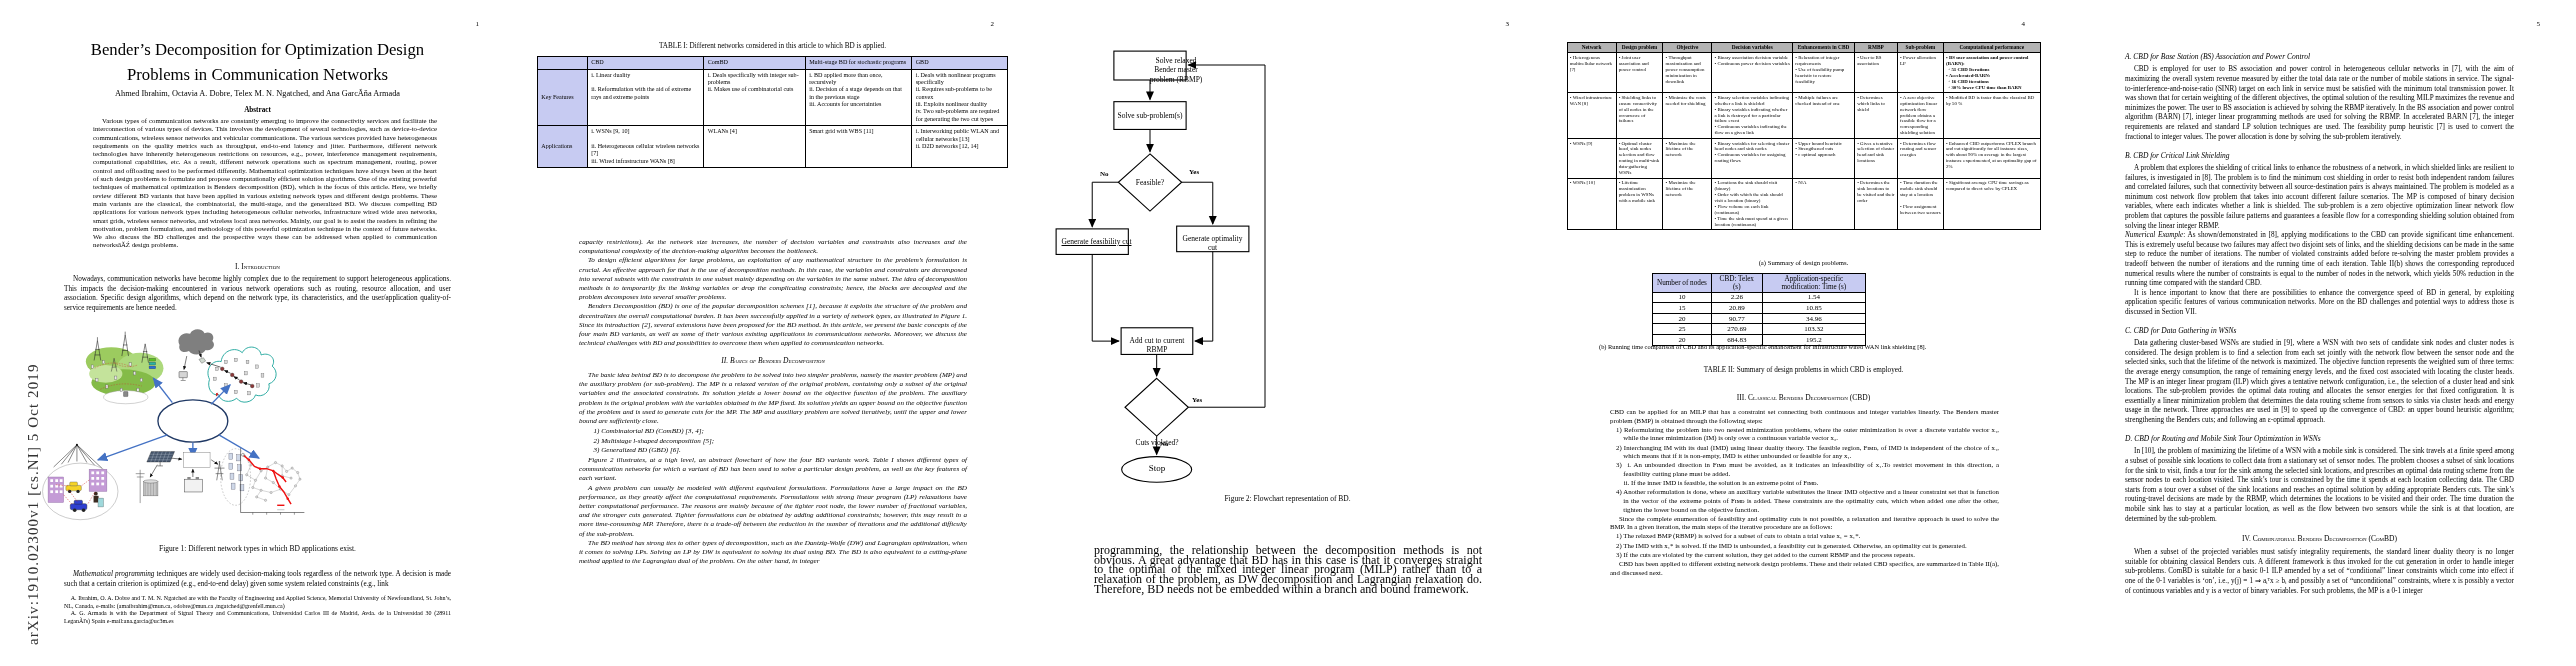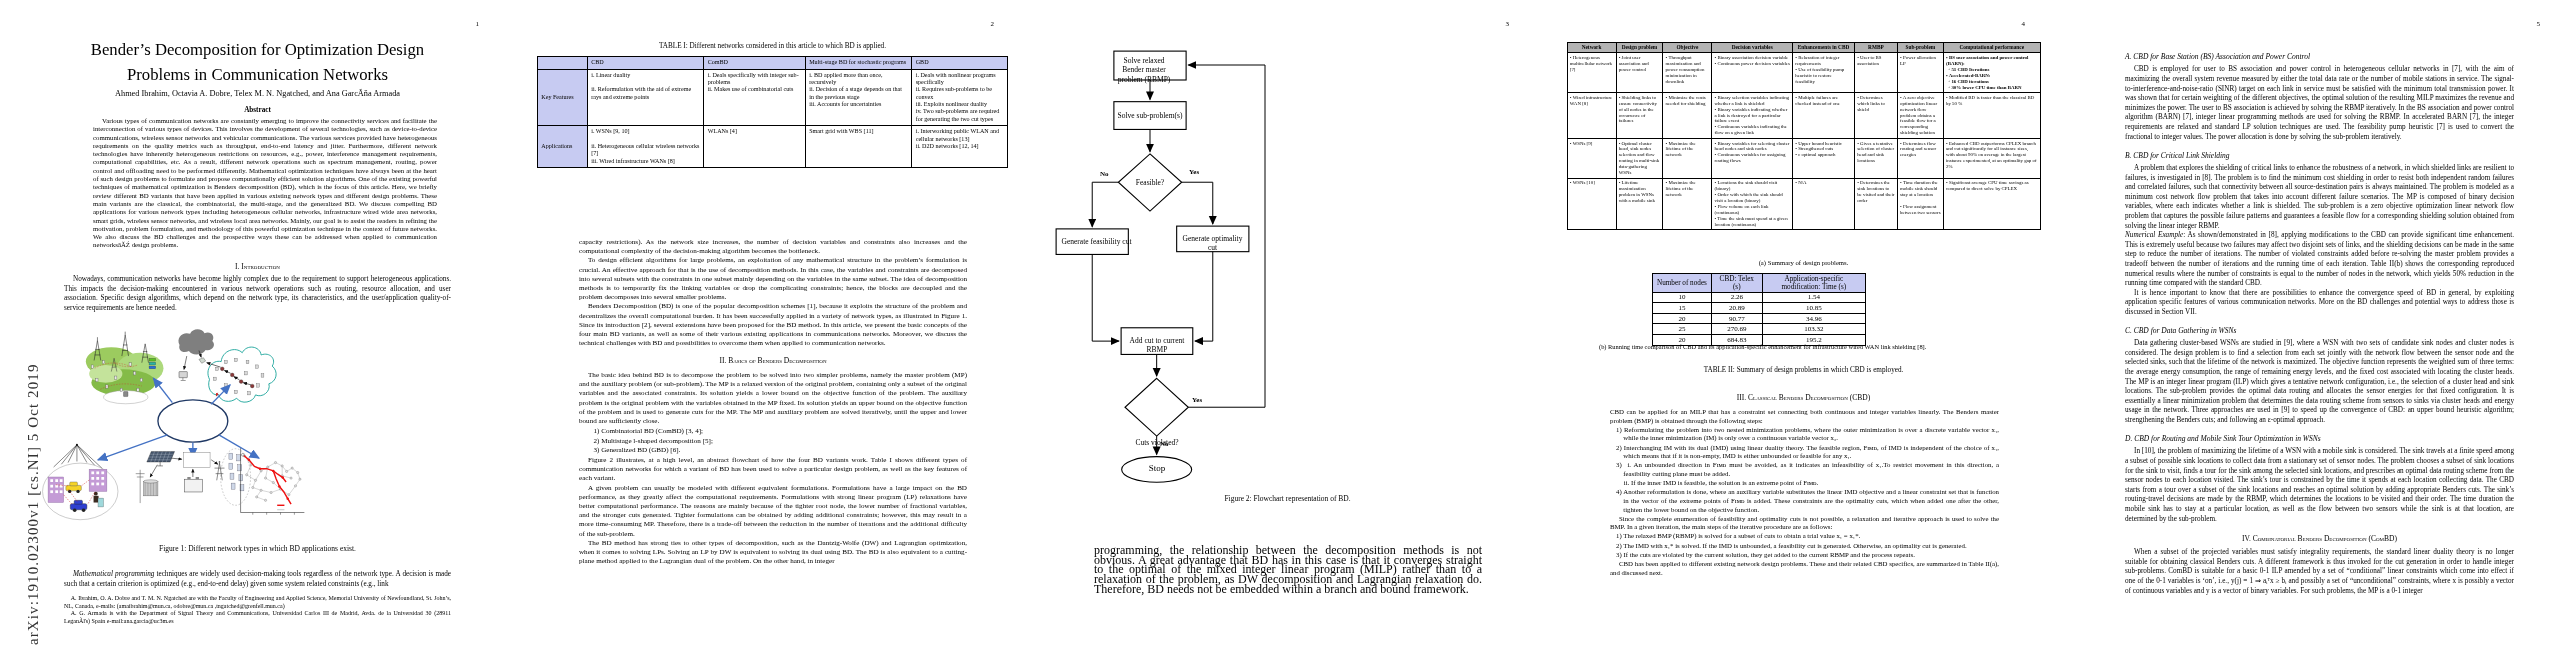--- a/index.html
+++ b/index.html
@@ -43,21 +43,21 @@
   .t2a td, .t2a th { border:0.6px solid #000; padding:1.7px 2.2px; vertical-align:top; text-align:left; }
   .t2a th { background:#b3b3b3; text-align:center; vertical-align:middle; font-size:5.3px; font-weight:bold; }
   .t2b { position:absolute; left:106px; top:273px; width:214px; font-size:7px; border-top:2.2px double #000;
          border:1.1px solid #000; }
   .t2b td, .t2b th { border:0.6px solid #000; padding:0.8px 3.3px; text-align:center; font-weight:normal; }
   .t2b th { background:#c7cbf2; font-size:7.2px; }
   
   .fc-label { position:absolute; text-align:center; font-size:7.5px; line-height:9.4px; }
   .fc-small { position:absolute; font-size:7px; font-weight:bold; }
   
-  .p2text { position:absolute; left:64px; right:63px; top:238px; font-size:7.1px; line-height:9.2px; }
+  .p2text { position:absolute; left:64px; right:63px; top:238px; font-size:7.1px; line-height:9.2px;font-style:italic; }
   .p2text p { margin:0; }
   .p2list { margin:1.1px 0 1.1px 14.5px; }
   .p3text { position:absolute; left:64px; right:63px; top:546px; font-size:12px; line-height:9.7px; }
   .p4cap-a { position:absolute; left:0; right:0; top:259px; text-align:center; font-size:6.7px; }
   .p4cap-b { position:absolute; left:53px; right:53px; top:343px; font-size:6.4px; line-height:7.8px; text-align:justify; }
   .p4t2cap { position:absolute; left:0; right:0; top:366px; text-align:center; font-size:7.2px; }
   .sec3 { position:absolute; left:0; right:0; top:393px; }
   .p4text { position:absolute; left:64px; right:62px; top:408px; font-size:6.8px; line-height:8.6px; }
   .li { padding-left:13.3px; text-indent:-7.2px; margin:0.6px 0; text-align:justify; }
   .li2 { padding-left:21px; text-indent:-7.2px; margin:0.6px 0; text-align:justify; }
@@ -413,26 +413,26 @@
         <line x1="216" y1="233" x2="216" y2="273" marker-end="url(#farr)"></line>
         <path d="M159,328 L112,328 L112,408" marker-end="url(#farr)"></path>
         <path d="M273,328 L329,328 L329,403" marker-end="url(#farr)"></path>
         <path d="M112,458 L112,614 L160,614" marker-end="url(#farr)"></path>
         <path d="M329,453 L329,614 L297,614" marker-end="url(#farr)"></path>
         <line x1="228" y1="638" x2="228" y2="677" marker-end="url(#farr)"></line>
         <path d="M285,733 L423,733 L423,117 L285,117" marker-end="url(#farr)"></path>
         <line x1="228" y1="785" x2="228" y2="818" marker-end="url(#farr)"></line>
       </g>
     </svg>
-    <div class="fc-label" style="left:86px; top:56px; width:56px;">Solve relaxed Bender master problem (RBMP)</div>
+    <div class="fc-label" style="left:86px; top:56px; width:56px;padding-left:32px;">Solve relaxed Bender master problem (RBMP)</div>
     <div class="fc-label" style="left:86px; top:111px; width:68px;">Solve sub-problem(s)</div>
     <div class="fc-label" style="left:92px; top:178px; width:56px;">Feasible?</div>
     <div class="fc-small" style="left:70px; top:170px;">No</div>
     <div class="fc-small" style="left:159px; top:168px;">Yes</div>
-    <div class="fc-label" style="left:28px; top:237px; width:77px;">Generate feasibility cut</div>
+    <div class="fc-label" style="left:28px; top:237px; width:77px;text-decoration:underline;">Generate feasibility cut</div>
     <div class="fc-label" style="left:148px; top:234px; width:69px;">Generate optimality cut</div>
     <div class="fc-label" style="left:93px; top:336px; width:68px;">Add cut to current RBMP</div>
     <div class="fc-label" style="left:99px; top:398px; width:56px;margin-top:40px;">Cuts violated?</div>
     <div class="fc-small" style="left:162px; top:396px;">Yes</div>
     <div class="fc-small" style="left:130px; top:440px;">No</div>
     <div class="fc-label" style="left:99px; top:464px; width:56px; font-size:9px;">Stop</div>
     <div class="tcap" style="position:absolute; left:0; right:0; top:494px; font-size:7.5px;">Figure 2: Flowchart representation of BD.</div>
     <div class="p3text">
       <p>programming, the relationship between the decomposition methods is not obvious. A great advantage that BD has in this case is that it converges straight to the optimal of the mixed integer linear program (MILP) rather than to a relaxation of the problem, as DW decomposition and Lagrangian relaxation do. Therefore, BD needs not be embedded within a branch and bound framework.</p>
     </div>

